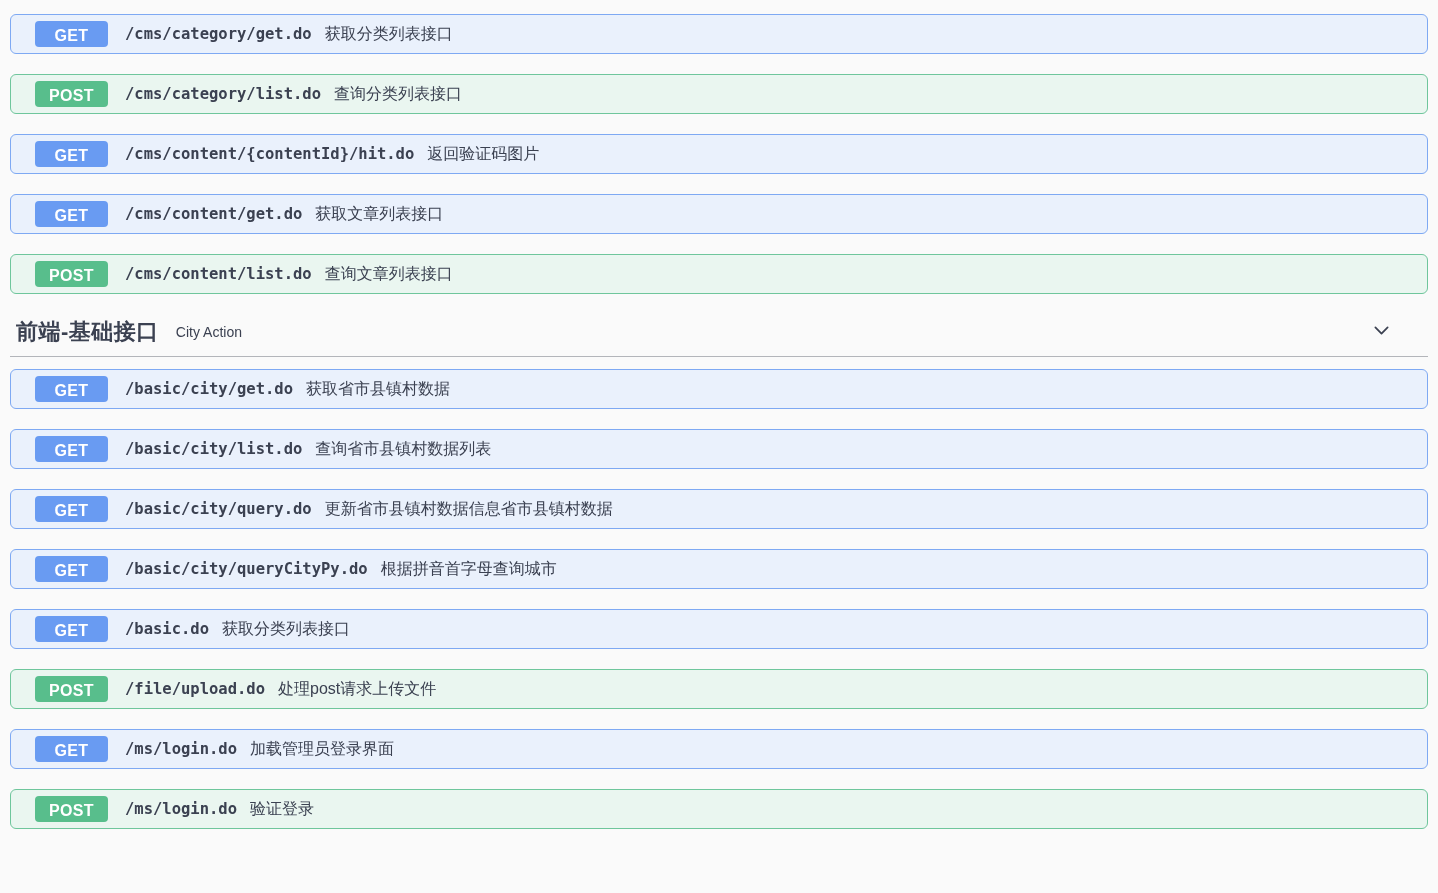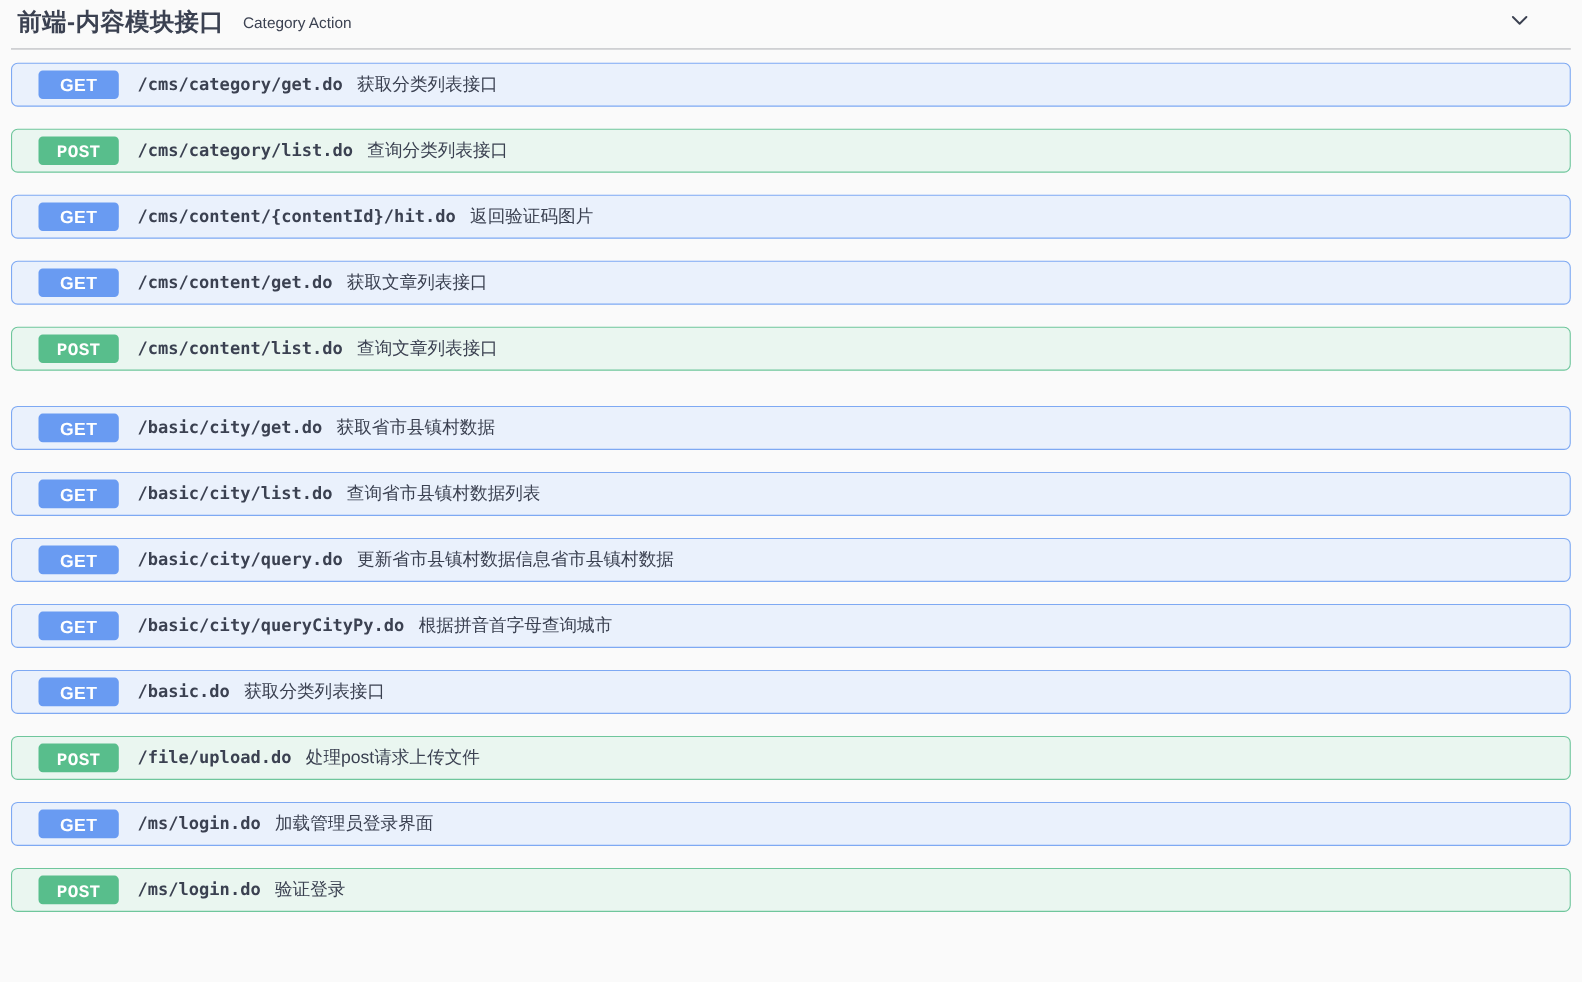--- a/index.html
+++ b/index.html
@@ -70,52 +70,41 @@
     border-radius: 4px;
     color: #ffffff;
     font-size: 16px;
     font-weight: 700;
     text-align: center;
     line-height: 30px;
     letter-spacing: 0.3px;
     flex: 0 0 auto;
   }
   .opblock.get  .method-badge { background: var(--get-badge); }
-  .opblock.post .method-badge { background: var(--post-badge); font-family: Liberation Mono, monospace; }
+  .opblock.post .method-badge { background: var(--post-badge); }
   .op-path {
     margin-left: 17px;
     font-family: "DejaVu Sans Mono", "Liberation Mono", monospace;
     font-weight: 700;
     font-size: 15.5px;
     color: var(--text);
     white-space: nowrap;
   }
   .op-desc {
     margin-left: 13px;
     font-size: 16px;
     color: var(--text);
     white-space: nowrap;
   }
 </style>
 </head>
 <body>
 
 <div class="wrap">
   <div class="section">
-    <div class="section-header">
-      <span class="section-title">前端-内容模块接口</span>
-      <span class="section-subtitle">Category Action</span>
-      <button class="chevron-btn">
-        <span>
-          <svg width="21" height="21" viewBox="0 0 24 24" fill="none" stroke="#3b4151" stroke-width="2" stroke-linecap="round" stroke-linejoin="round">
-            <polyline points="5 8.5 12 15.5 19 8.5"></polyline>
-          </svg>
-        </span>
-      </button>
-    </div>
     <div class="ops">
   <div class="opblock get">
     <span class="method-badge">GET</span>
     <span class="op-path">/cms/category/get.do</span>
     <span class="op-desc">获取分类列表接口</span>
   </div>
 
   <div class="opblock post">
     <span class="method-badge">POST</span>
     <span class="op-path">/cms/category/list.do</span>
@@ -136,20 +125,31 @@
 
   <div class="opblock post">
     <span class="method-badge">POST</span>
     <span class="op-path">/cms/content/list.do</span>
     <span class="op-desc">查询文章列表接口</span>
   </div>
 </div>
   </div>
 
   <div class="section">
+    <div class="section-header">
+      <span class="section-title">前端-基础接口</span>
+      <span class="section-subtitle">City Action</span>
+      <button class="chevron-btn">
+        <span>
+          <svg width="21" height="21" viewBox="0 0 24 24" fill="none" stroke="#3b4151" stroke-width="2" stroke-linecap="round" stroke-linejoin="round">
+            <polyline points="5 8.5 12 15.5 19 8.5"></polyline>
+          </svg>
+        </span>
+      </button>
+    </div>
     <div class="ops">
   <div class="opblock get">
     <span class="method-badge">GET</span>
     <span class="op-path">/basic/city/get.do</span>
     <span class="op-desc">获取省市县镇村数据</span>
   </div>
 
   <div class="opblock get">
     <span class="method-badge">GET</span>
     <span class="op-path">/basic/city/list.do</span>

